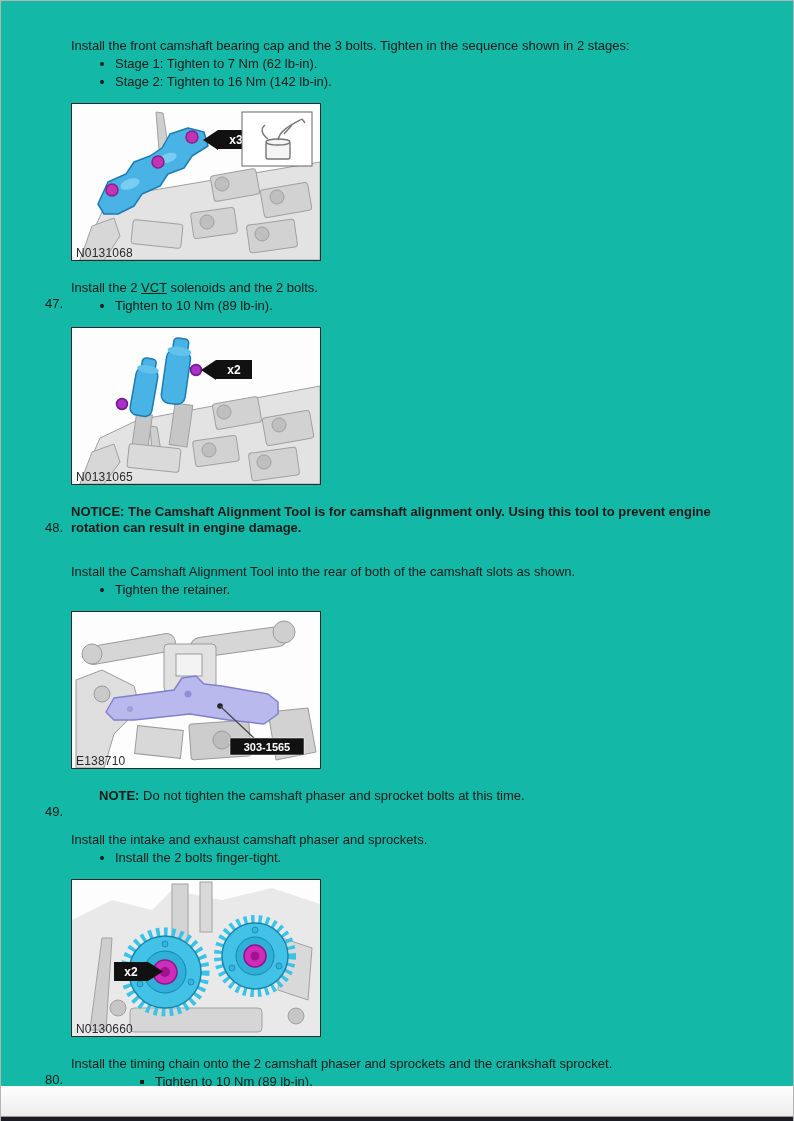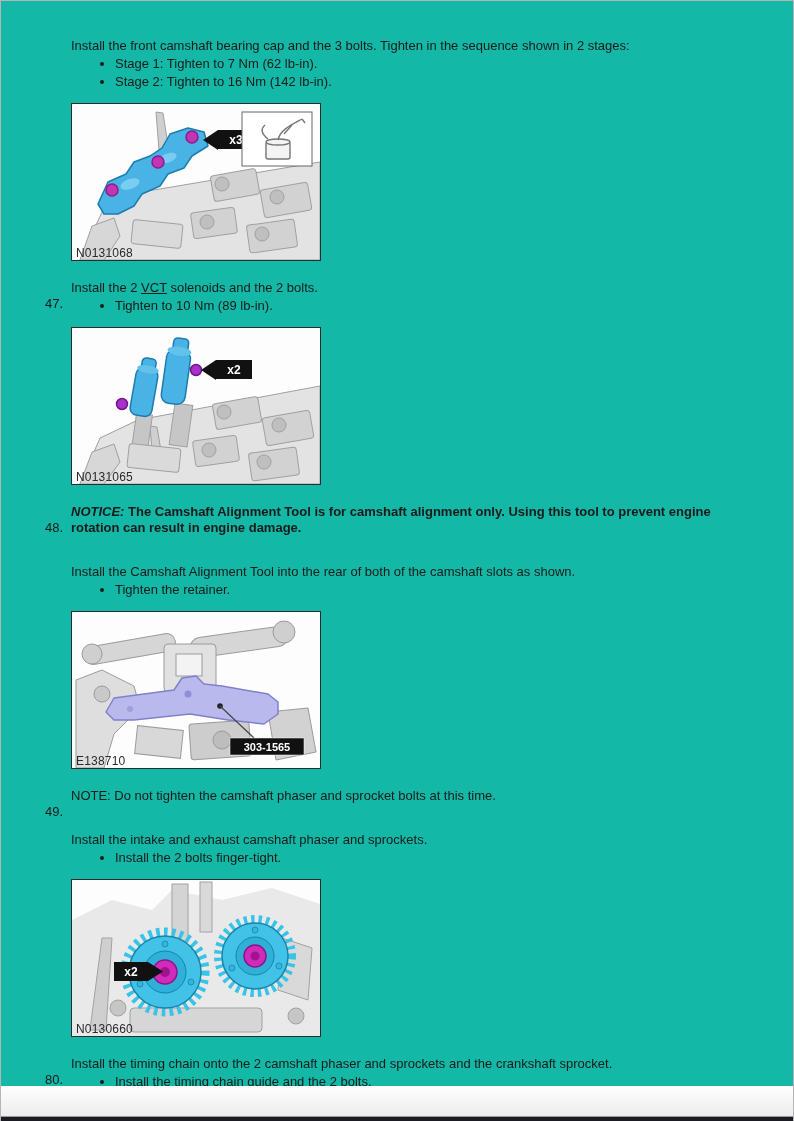--- a/index.html
+++ b/index.html
@@ -41,22 +41,22 @@
   .bullets.sub li { font-size: 13px; }
 
   .step { position: relative; margin-top: 18px; }
   .step-num {
     position: absolute;
     left: -26px;
     top: 16px;
     width: 22px;
   }
   .bold { font-weight: bold; }
-  .notice-label { font-weight: bold; font-style: italic; }
-  .note-label { font-weight: normal; }
+  .notice-label { font-weight: bold; }
+  .note-label { font-weight: bold; margin-left: 28px; }
   .vct-link { text-decoration: underline; }
 
   figure.fig {
     position: relative;
     width: 250px;
     height: 158px;
     border: 1px solid #2b2b2b;
     background: #fdfdfd;
     margin: 13px 8px 19px 0;
   }
@@ -288,23 +288,20 @@
           <polygon points="76,82 91,91.5 76,101" fill="#111111"></polygon>
           <text class="tag-text" x="59" y="96" text-anchor="middle">x2</text>
         </g>
       </svg>
       <span class="fig-label">N0130660</span>
     </figure>
 
     <div class="step">
       <span class="step-num">80.</span>
       <p class="para">Install the timing chain onto the 2 camshaft phaser and sprockets and the crankshaft sprocket.</p>
-      <ul class="bullets">
-        <li>Install the timing chain guide and the 2 bolts.</li>
-      </ul>
       <ul class="bullets sub">
         <li>Tighten to 10 Nm (89 lb-in).</li>
       </ul>
     </div>
 
   </div>
 
   <div class="bottom-shade"></div>
   <div class="bottom-bar"></div>
 </div>

